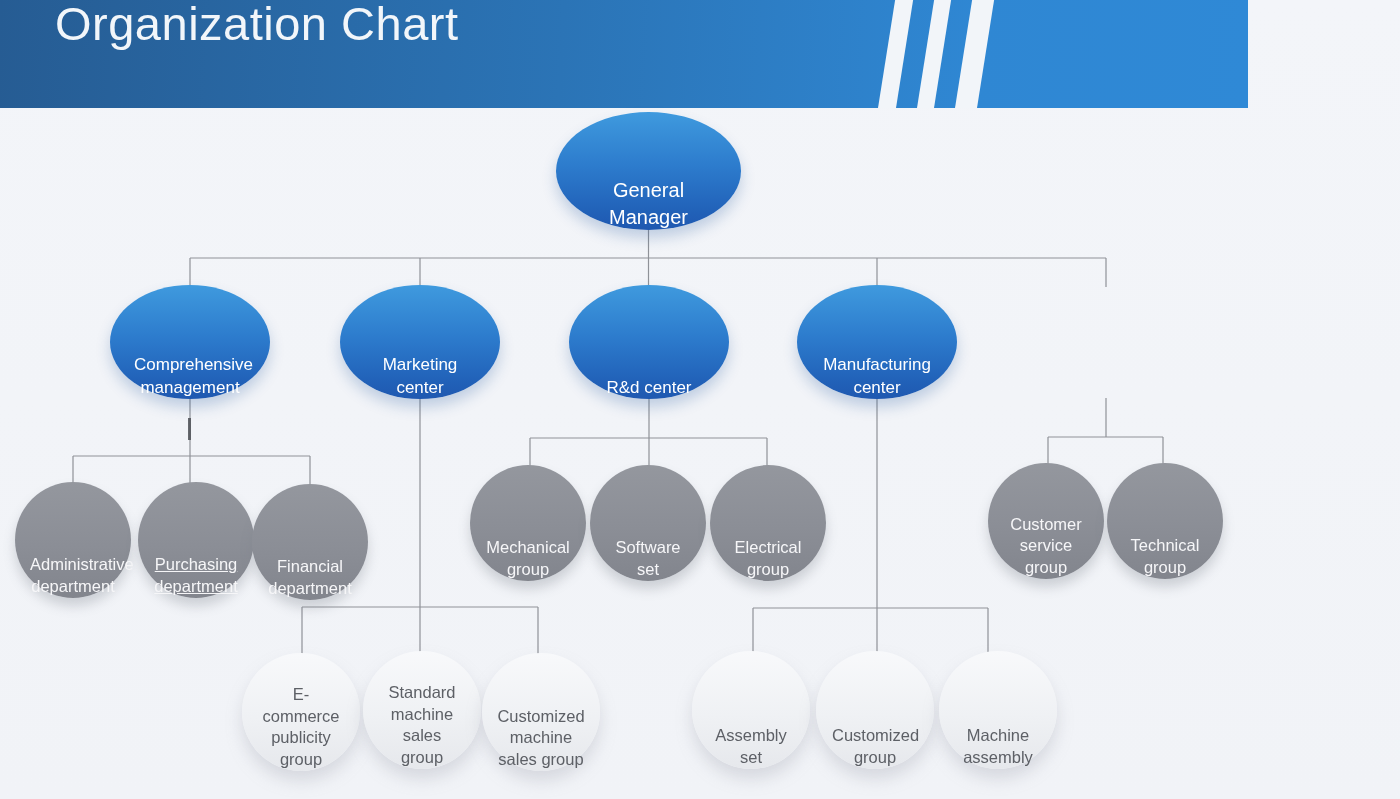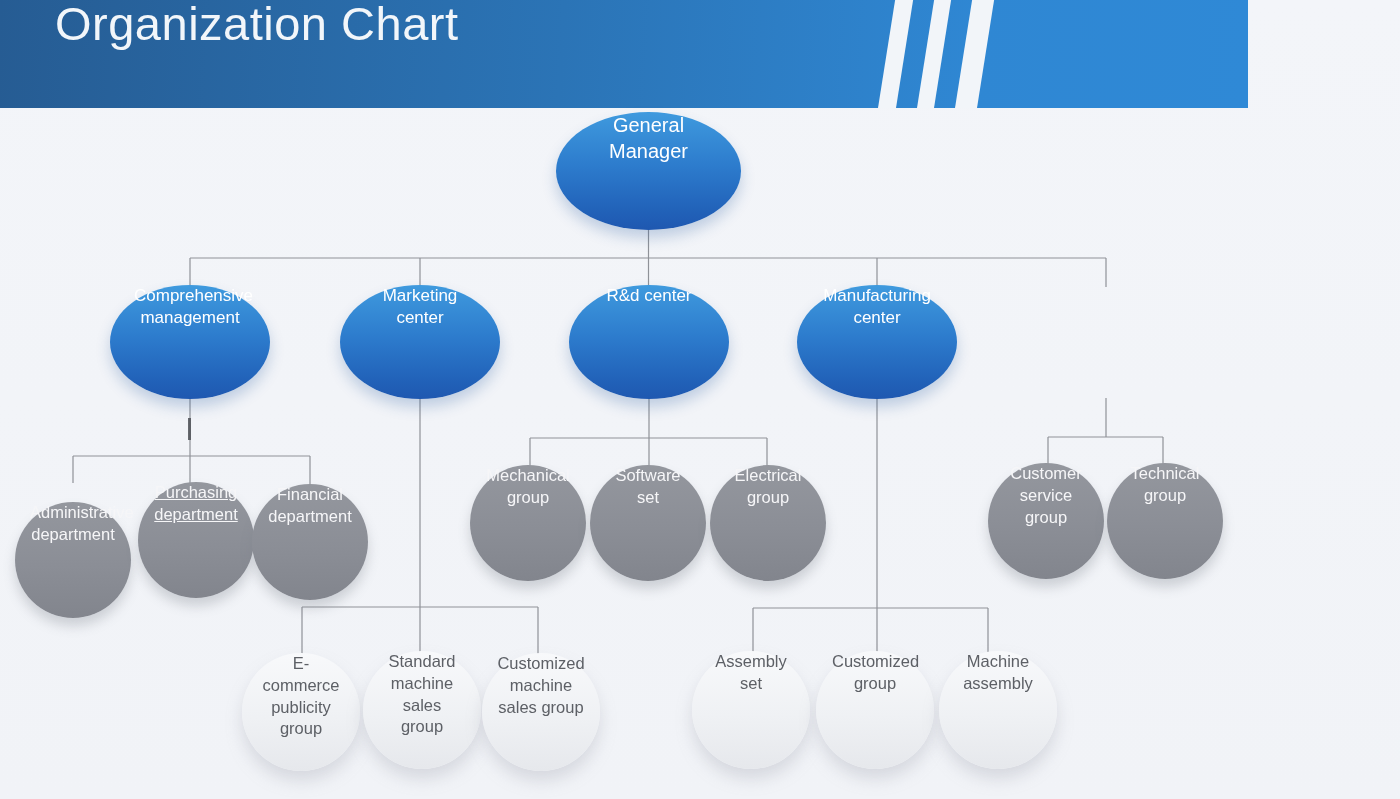--- a/index.html
+++ b/index.html
@@ -59,21 +59,21 @@
     left: 188px; top: 418px;
     width: 3px; height: 22px;
     background: #4d5056;
     opacity: 0.85;
   }
 
   
   .node {
     position: absolute;
     display: flex;
-    align-items: flex-start;
+    align-items: flex-end;
     justify-content: center;
     text-align: center;
     border-radius: 50%;
     cursor: default;
   }
   .node .txt {
     display: inline-block;
     line-height: 1.32;
   }
   .node-blue {
@@ -99,21 +99,21 @@
   }
 
   
   .pos-root          { left: 556px;  top: 112px; }
   .pos-comprehensive { left: 110px;  top: 285px; }
   .pos-marketing     { left: 340px;  top: 285px; }
   .pos-rd            { left: 569px;  top: 285px; }
   .pos-manufacturing { left: 797px;  top: 285px; }
   .pos-aftersales    { left: 1026px; top: 285px; }
 
-  .pos-administrative{ left: 15px;   top: 502px; }
+  .pos-administrative{ left: 15px;   top: 482px; }
   .pos-purchasing    { left: 138px;  top: 482px; text-decoration: underline; }
   .pos-financial     { left: 252px;  top: 484px; }
   .pos-mechanical    { left: 470px;  top: 465px; }
   .pos-software      { left: 590px;  top: 465px; }
   .pos-electrical    { left: 710px;  top: 465px; }
   .pos-customer      { left: 988px;  top: 463px; }
   .pos-technical     { left: 1107px; top: 463px; }
 
   .pos-ecommerce     { left: 242px;  top: 653px; }
   .pos-standard      { left: 363px;  top: 651px; }

